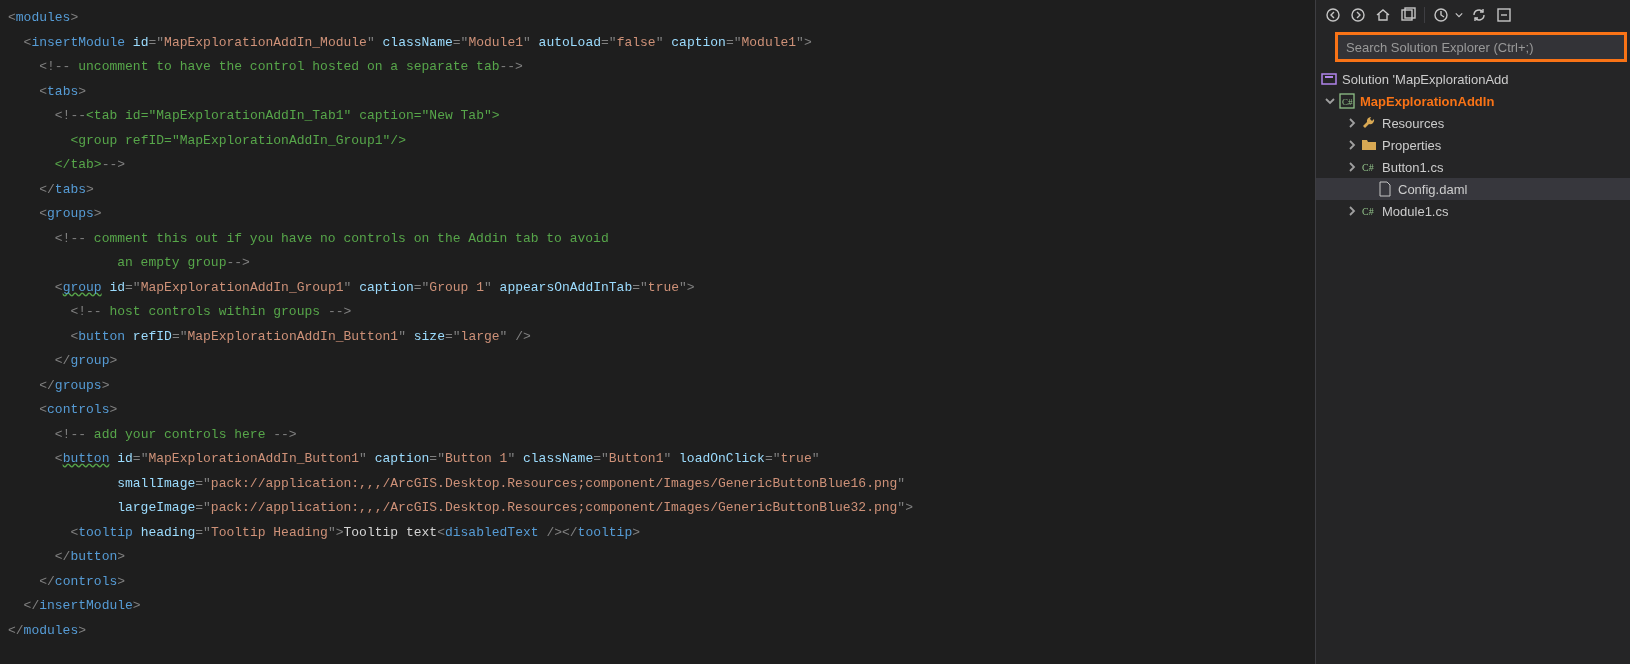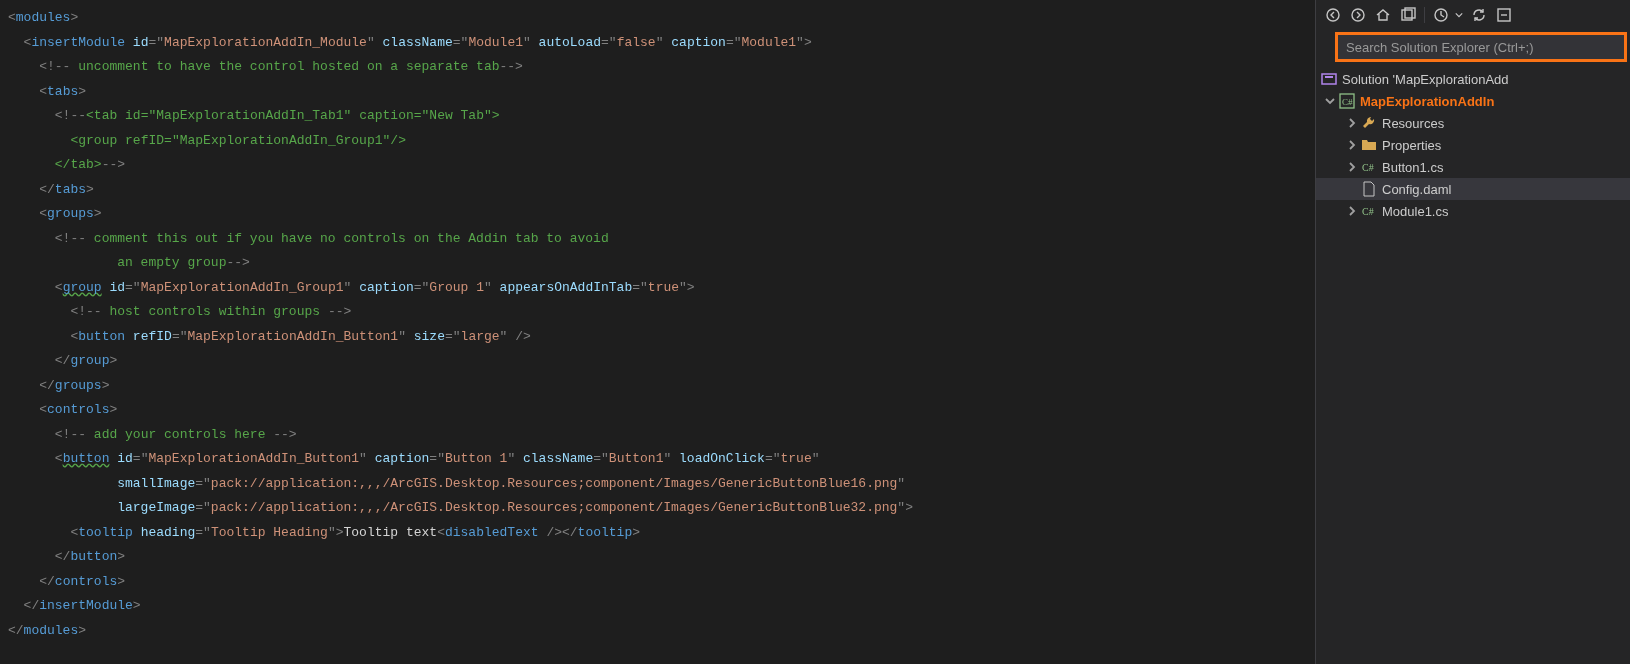--- a/index.html
+++ b/index.html
@@ -239,21 +239,21 @@
             <path d="M3 1l4 4-4 4"></path>
           </svg>
         </span>
       <span class="ticon">
           <svg viewBox="0 0 16 16">
             <text x="1" y="12" font-size="10" fill="#90c088" font-family="Consolas">C#</text>
           </svg>
         </span>
       <span class="lbl">Button1.cs</span>
     </div>
-    <div class="tree-item selected" style="padding-left:28px">
+    <div class="tree-item selected" style="padding-left:44px">
       <span class="chev blank">
           <svg viewBox="0 0 10 10"></svg>
         </span>
       <span class="ticon">
           <svg viewBox="0 0 16 16">
             <path d="M3 1h7l3 3v11H3z" fill="none" stroke="#c5c5c5"></path>
           </svg>
         </span>
       <span class="lbl">Config.daml</span>
     </div>

